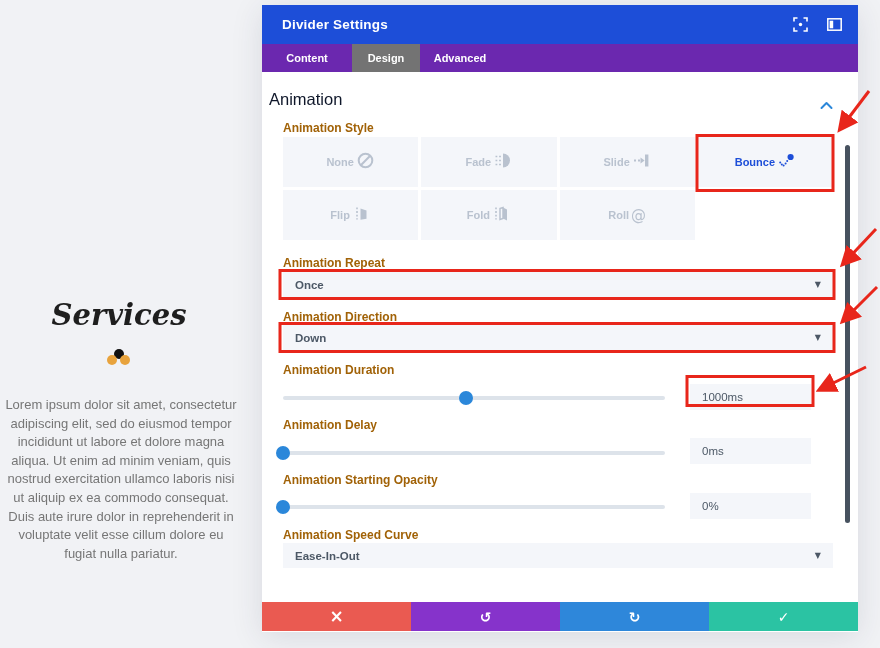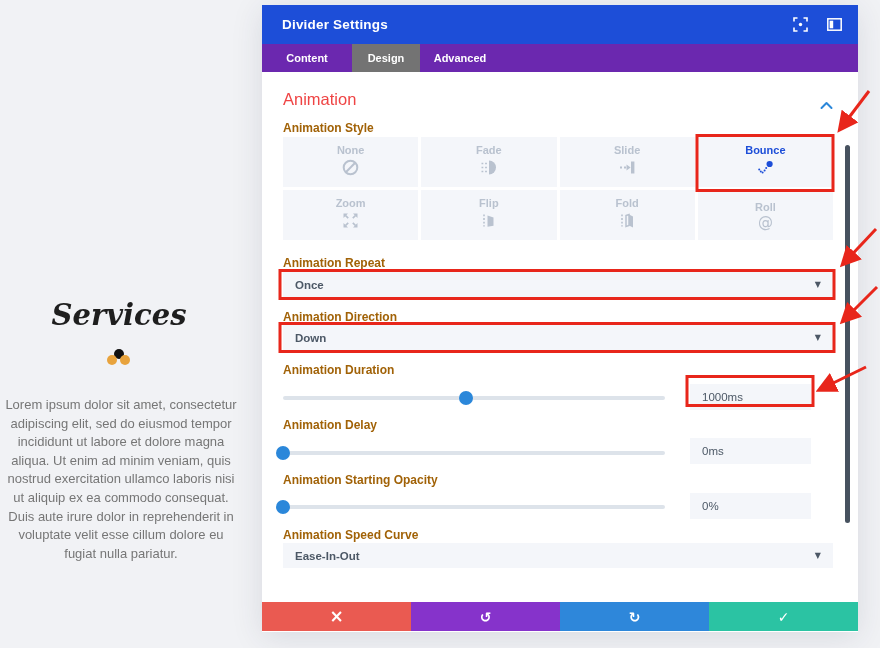--- a/index.html
+++ b/index.html
@@ -27,28 +27,28 @@
   .hicon { width:16px; height:16px; display:flex; align-items:center; justify-content:center; cursor:pointer; }
 
   .tabbar { position:absolute; left:0; top:39px; width:100%; height:28px; background:#6b28af; display:flex;align-items:center; }
   .tab { height:100%; display:flex; align-items:center; justify-content:center; color:#fff;
     font-size:11px; font-weight:bold; cursor:pointer; }
   .tab-content { width:90px; } .tab-design { width:68px; } .tab-advanced { width:80px; }
   .tab.active { background:#737373; }
 
   .modal-body { position:absolute; left:0; top:67px; width:100%; height:530px; background:#fff; }
 
-  .section-title { position:absolute; left:21px; top:18px; font-size:16.5px; color:#ef4444; font-weight:500; }
+  .section-title { position:absolute; left:7px; top:18px; font-size:16.5px; color:#0f172a; font-weight:500; }
   .section-toggle { position:absolute; left:558px; top:24px; width:14px; height:10px; cursor:pointer; }
 
   .field-label { position:absolute; left:21px; font-size:12px; font-weight:bold; color:#a16207; }
 
   .style-grid { position:absolute; left:21px; top:65px; width:550px; height:103px;
     display:grid; grid-template-columns:repeat(4,1fr); grid-template-rows:50px 50px; gap:3px; }
-  .style-btn { background:#f4f6fa; display:flex; flex-direction:column; align-items:center;
+  .style-btn { background:#f4f6fa; display:flex; flex-direction:row; align-items:center;
     justify-content:center; gap:2px; color:#b9c2cf; cursor:pointer; }
   .style-btn .opt-label { font-size:11px; font-weight:bold; }
   .style-btn.selected { color:#1d4ed8;text-align:center; }
   .roll-glyph { font-size:15px; line-height:15px; font-family:"DejaVu Sans", sans-serif; }
 
   .select-box { position:absolute; left:21px; width:550px; height:25px; background:#f4f6fa;
     display:flex; align-items:center; padding:0 12px; font-size:11.5px; color:#4c5866; cursor:pointer;font-weight:bold; }
   .select-caret { margin-left:auto; font-size:8px; color:#4c5866; font-family:"DejaVu Sans", sans-serif; }
 
   .slider-track { position:absolute; left:21px; width:382px; height:4px; background:#dde3ea; border-radius:2px; cursor:pointer; }
@@ -160,37 +160,20 @@
                   <circle cx="3.2" cy="11.5" r="1"></circle>
                   <circle cx="4.8" cy="13.6" r="1"></circle>
                   <circle cx="6.6" cy="14.6" r="1"></circle>
                   <circle cx="8.6" cy="12.6" r="1"></circle>
                   <circle cx="10.2" cy="10" r="1"></circle>
                   <circle cx="13.6" cy="6" r="3.1"></circle>
                 </g>
               </svg></span>
         </div>
         <div class="style-btn">
-          <span class="opt-label">Zoom</span>
-          <span><svg width="19" height="19" viewBox="0 0 19 19">
-                <g stroke="currentColor" stroke-width="1.7">
-                  <line x1="7.2" y1="7.2" x2="4.5" y2="4.5"></line>
-                  <line x1="11.8" y1="7.2" x2="14.5" y2="4.5"></line>
-                  <line x1="7.2" y1="11.8" x2="4.5" y2="14.5"></line>
-                  <line x1="11.8" y1="11.8" x2="14.5" y2="14.5"></line>
-                </g>
-                <g fill="currentColor">
-                  <polygon points="2.5,2.5 7,2.5 2.5,7"></polygon>
-                  <polygon points="16.5,2.5 12,2.5 16.5,7"></polygon>
-                  <polygon points="2.5,16.5 7,16.5 2.5,12"></polygon>
-                  <polygon points="16.5,16.5 12,16.5 16.5,12"></polygon>
-                </g>
-              </svg></span>
-        </div>
-        <div class="style-btn">
           <span class="opt-label">Flip</span>
           <span><svg width="19" height="19" viewBox="0 0 19 19">
                 <line x1="5" y1="3.5" x2="5" y2="15.5" stroke="currentColor" stroke-width="1.6" stroke-dasharray="1.8 1.8"></line>
                 <polygon points="8.5,4.5 14.5,6.5 14.5,14.8 8.5,15.8" fill="currentColor"></polygon>
               </svg></span>
         </div>
         <div class="style-btn">
           <span class="opt-label">Fold</span>
           <span><svg width="19" height="19" viewBox="0 0 19 19">
                 <line x1="4" y1="3.5" x2="4" y2="15.5" stroke="currentColor" stroke-width="1.6" stroke-dasharray="1.8 1.8"></line>

